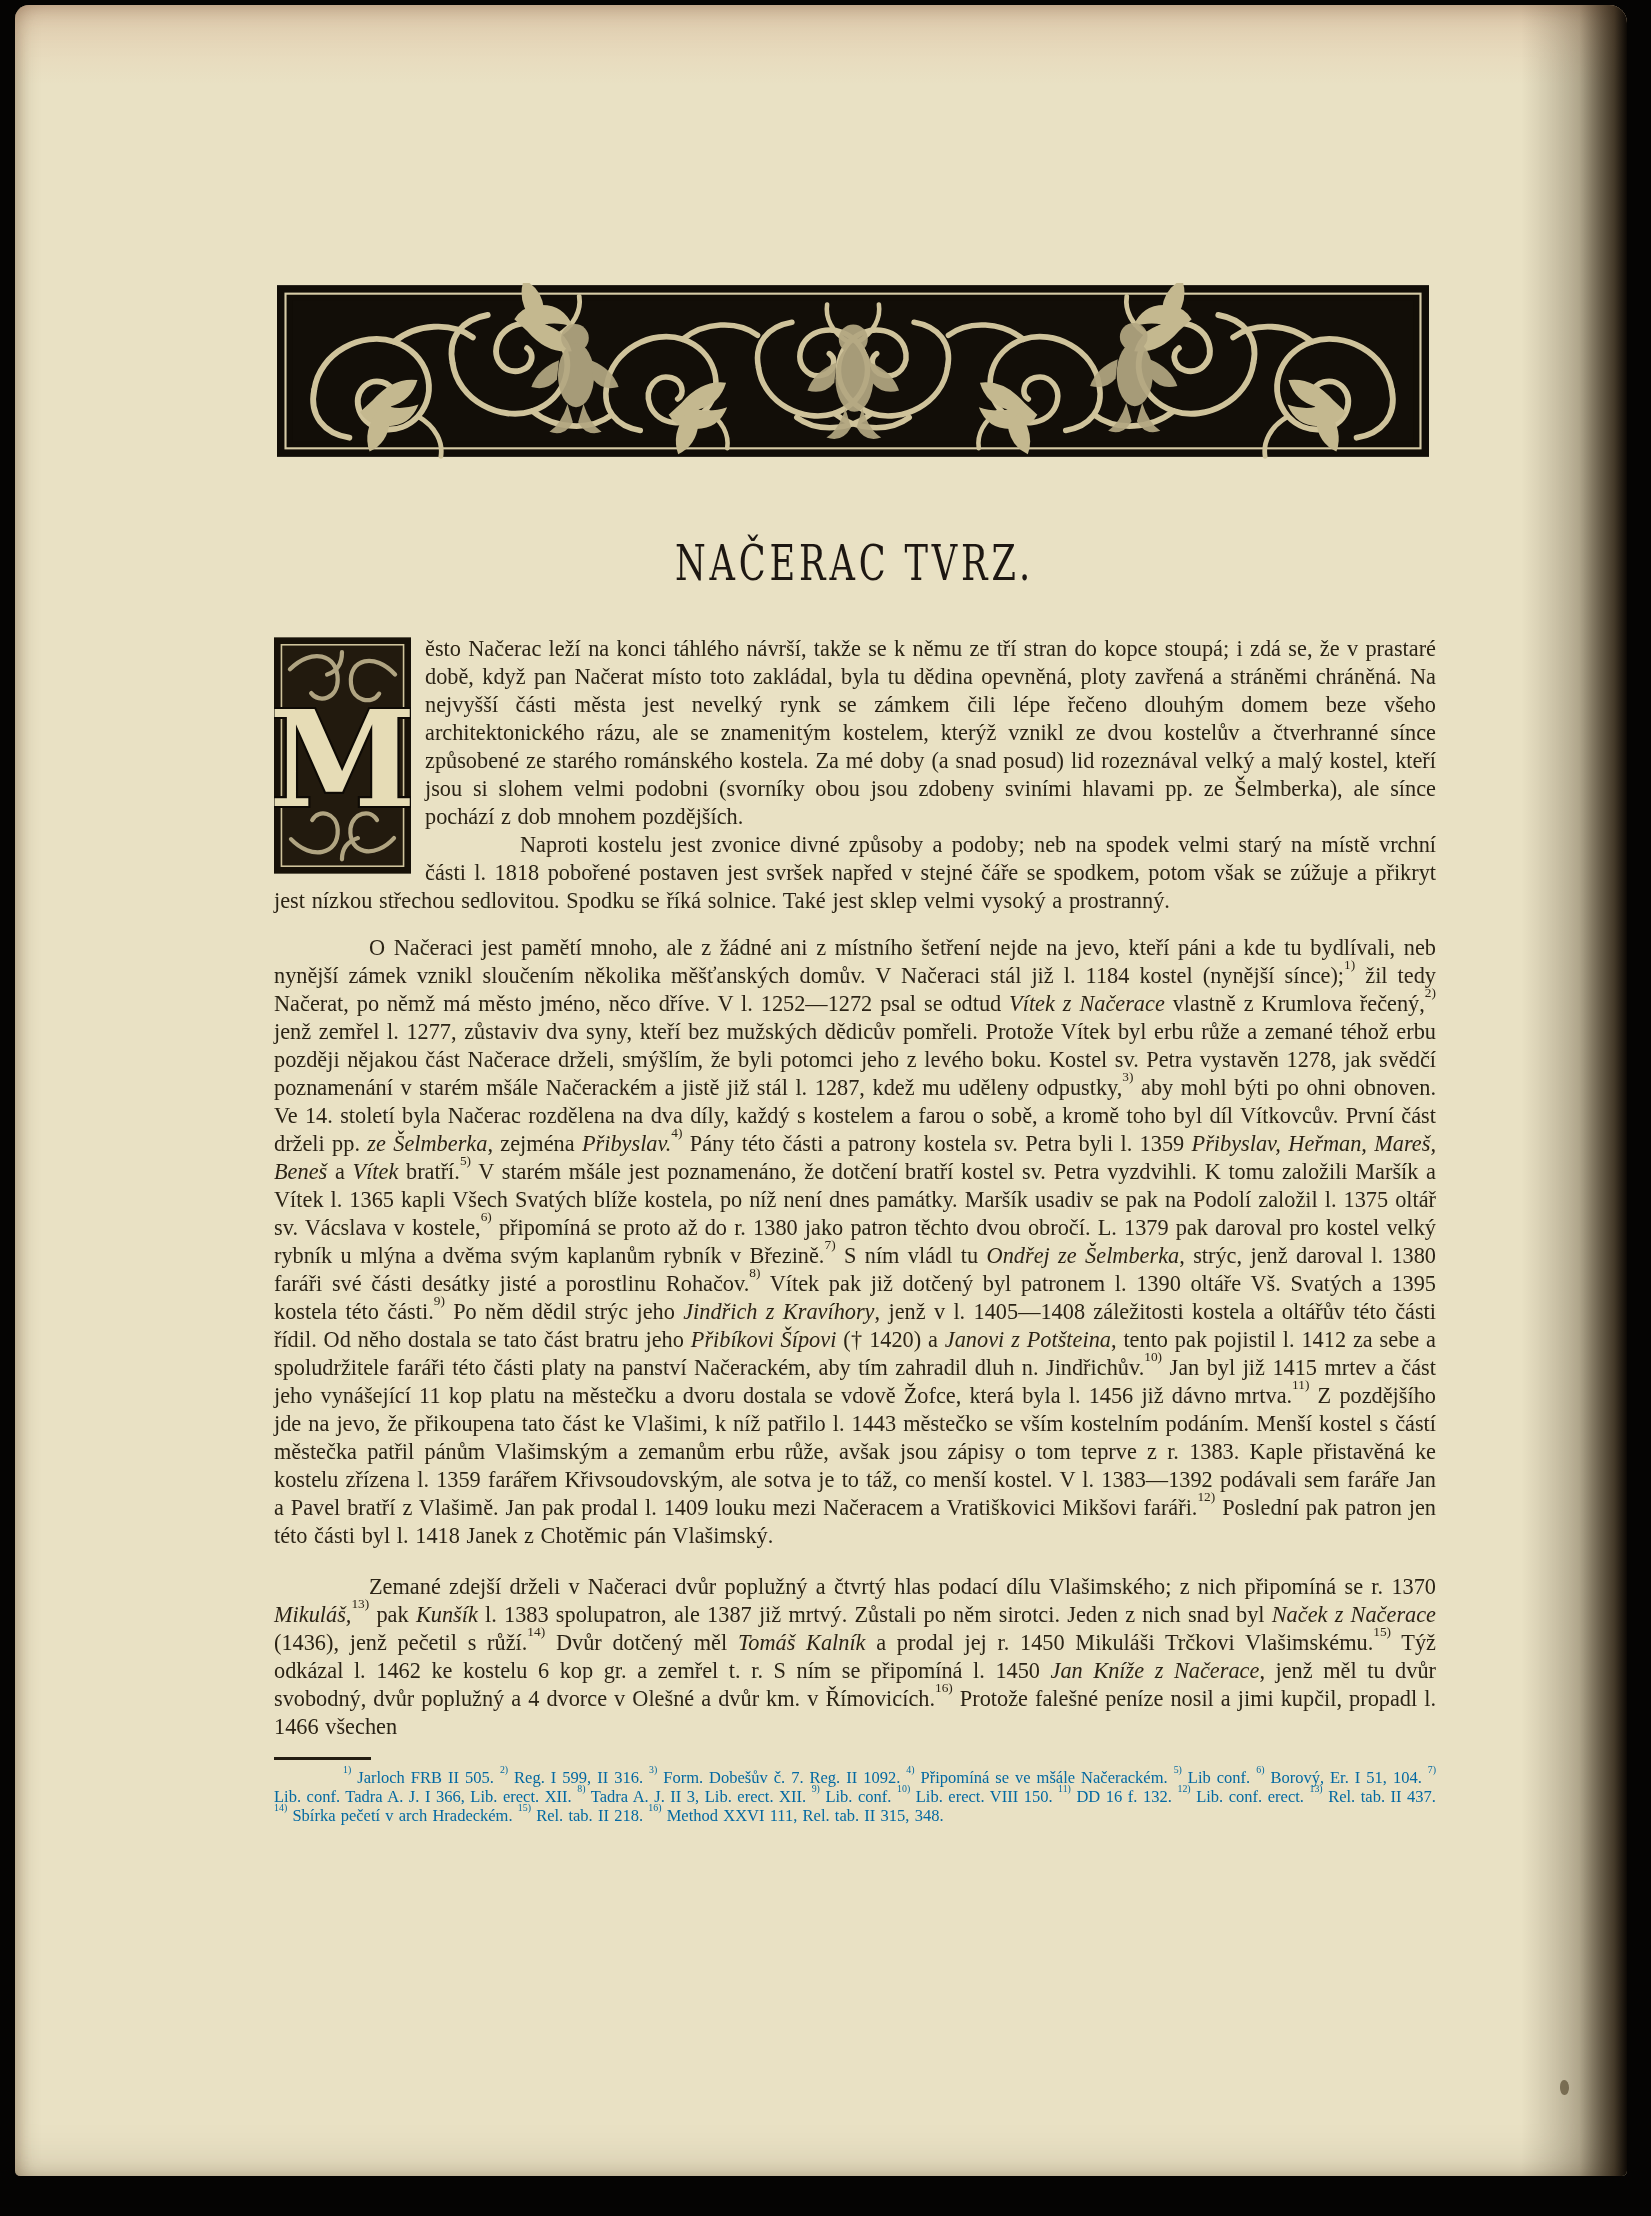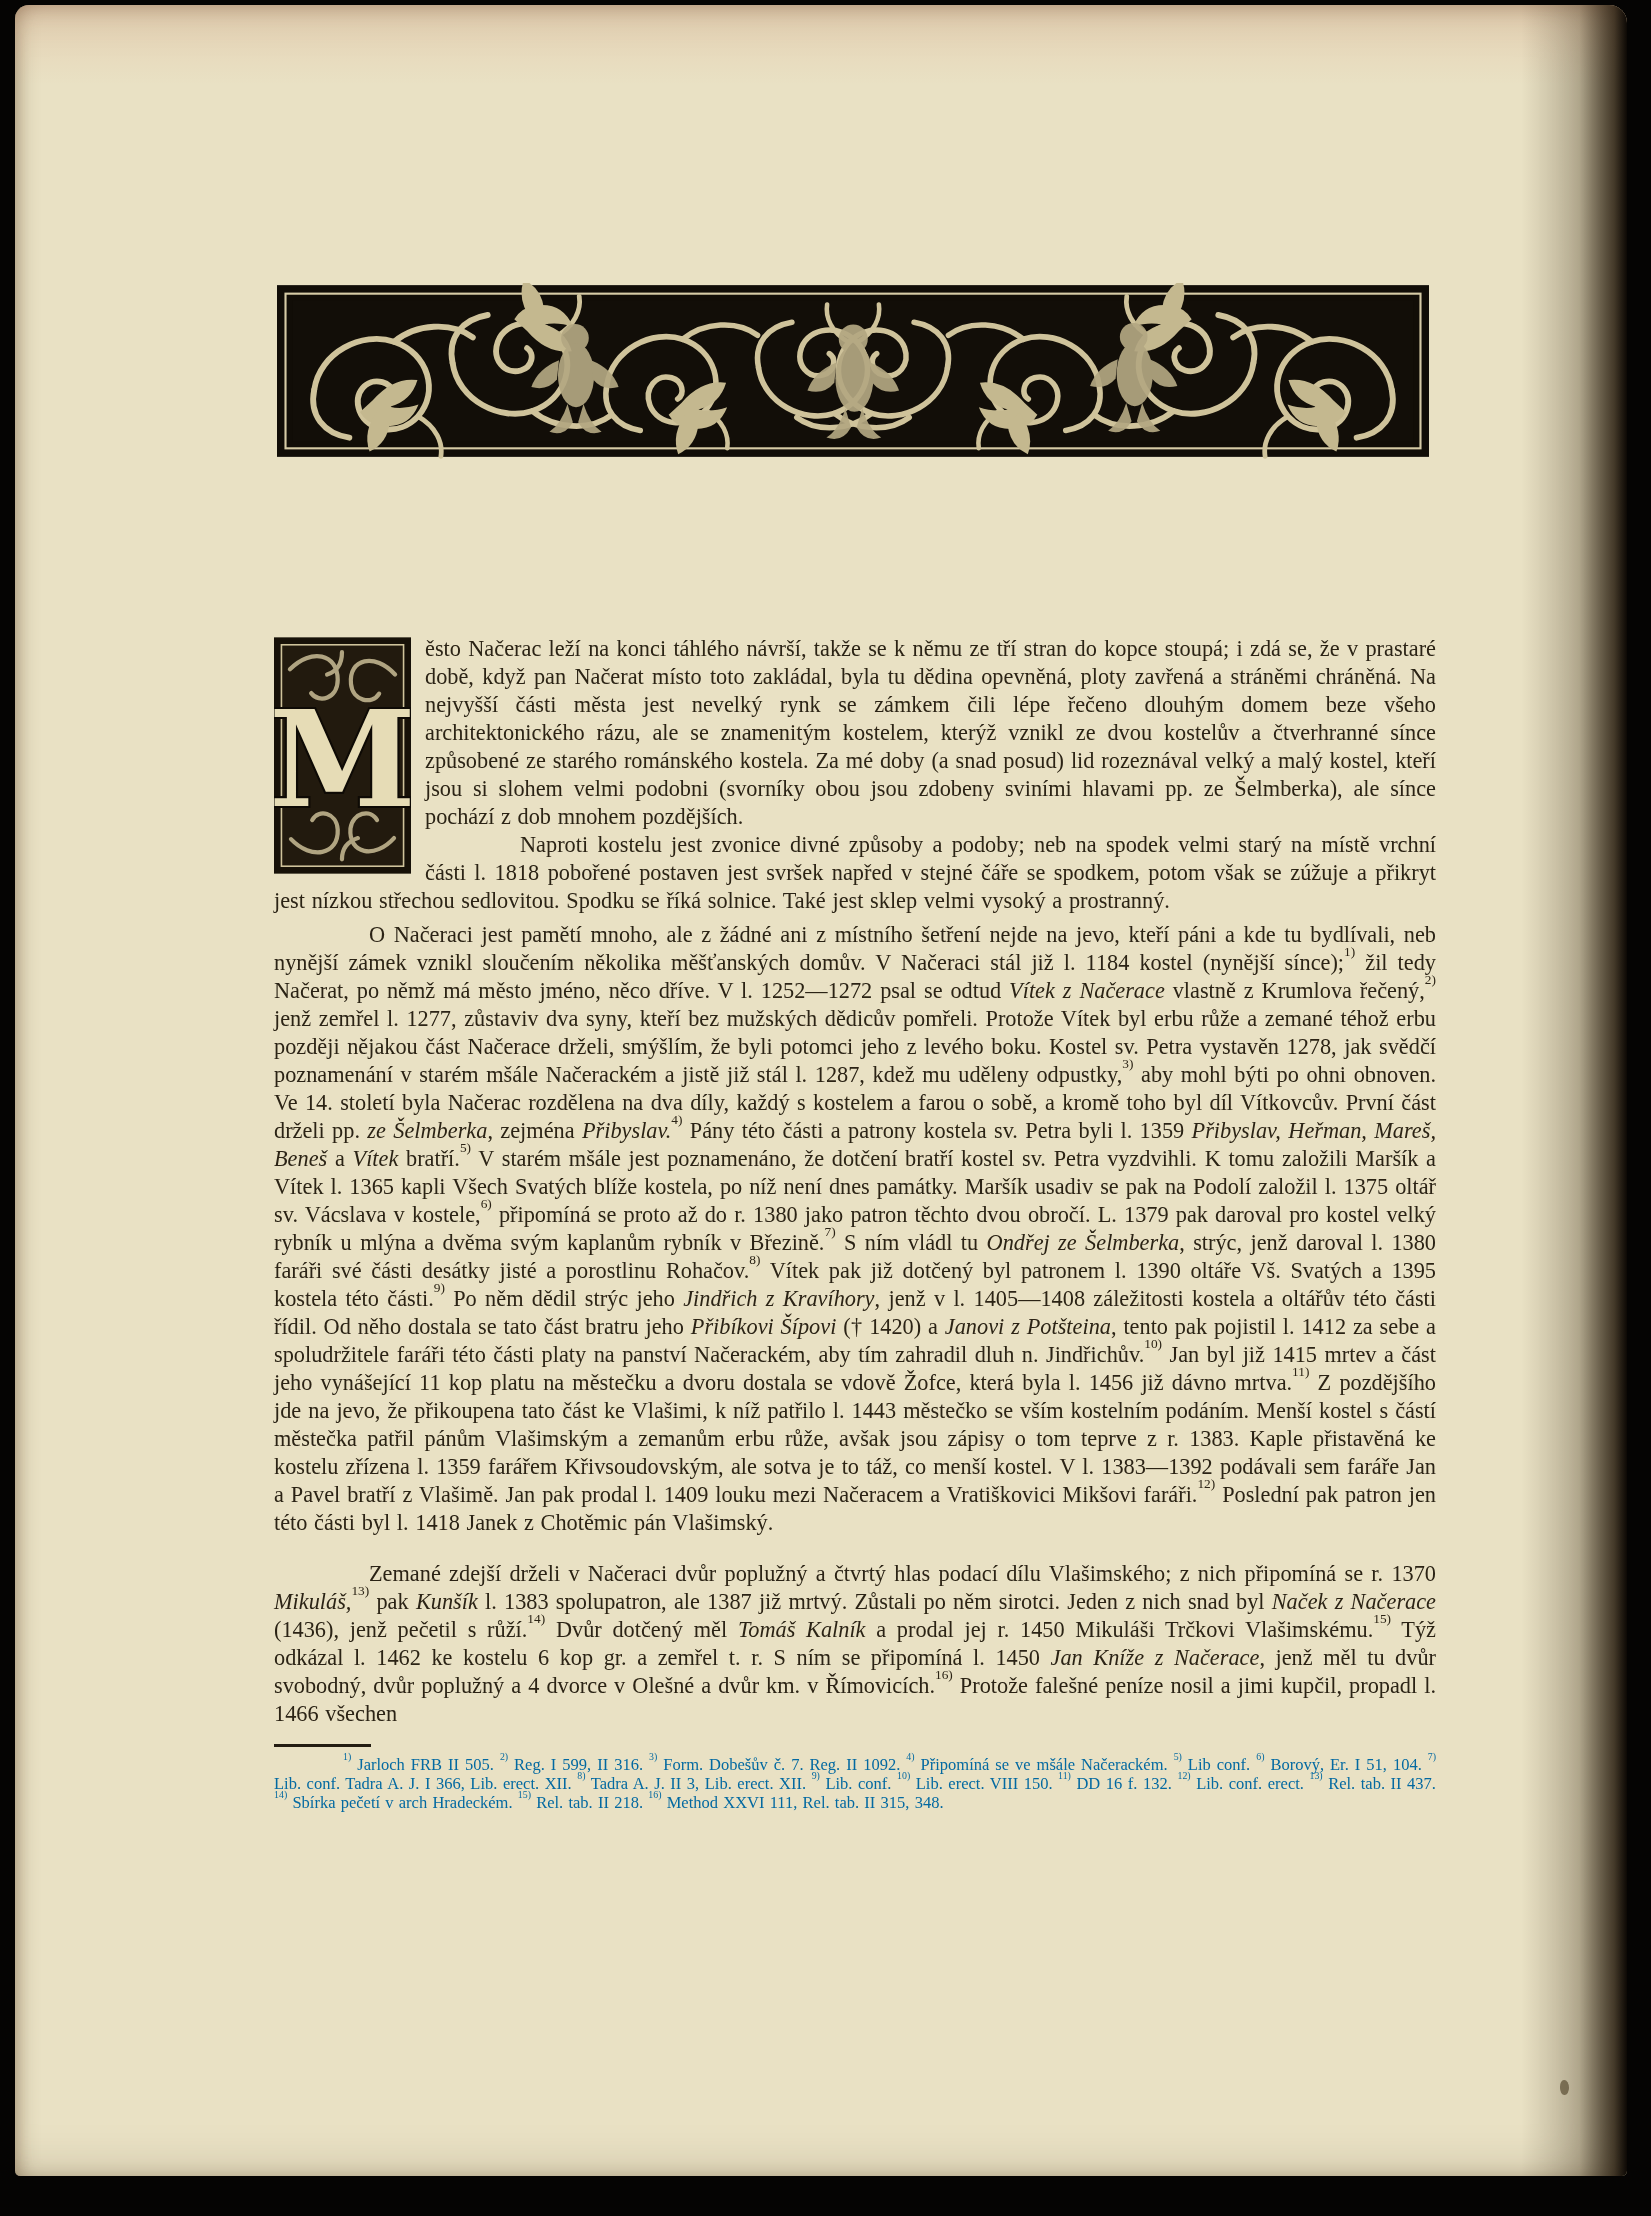--- a/index.html
+++ b/index.html
@@ -21,21 +21,21 @@
   .ornament svg{display:block;width:100%;height:100%;}
   
   .title-wrap{position:absolute;left:259px;top:532px;width:1162px;text-align:center;}
   .title{display:inline-block;margin:0;font-family:"DejaVu Serif","Liberation Serif",serif;
          font-weight:400;font-size:44px;letter-spacing:4.8px;color:#1d1712;
          transform:scaleX(.8) scaleY(1.12);transform-origin:center;white-space:nowrap;}
   
   .text-col{position:absolute;left:259px;top:630px;width:1162px;color:#2b2315;}
   .text-col p{margin:0;font-size:22.3px;line-height:28px;text-align:justify;word-spacing:1.1px;}
   p.indent{text-indent:95px;}
-  p.p3{margin-top:6px;}
+  p.p3{margin-top:19px;}
   p.p4{margin-top:23px;}
   .seg-i{font-style:italic;}
   sup.seg-sup{font-size:.6em;line-height:0;position:relative;top:-.45em;}
   
   .dropcap{float:left;width:137px;height:237px;margin:2.1px 14px 0 0;}
   .dropcap svg{display:block;width:100%;height:100%;}
   
   .fn-rule{width:97px;height:2.7px;background:#241d12;margin:16px 0 0 0;border:0;}
   .footnotes{margin:8.5px 0 0 0 !important;font-size:16.5px !important;line-height:19px !important;
              text-indent:69px;color:#0369a1;}
@@ -87,20 +87,23 @@
         <use href="#leafpair" transform="translate(760,225)"></use>
         <use href="#leafpair" transform="translate(1985,220) scale(-1,1)"></use>
         <use href="#leafpair" transform="translate(1695,90) scale(-1,-1)"></use>
         <use href="#leafpair" transform="translate(1405,225) scale(-1,1)"></use>
         <use href="#putto" transform="translate(560,165)"></use>
         <use href="#putto" transform="translate(1083,170) scale(1.05)"></use>
         <use href="#putto" transform="translate(1610,163)"></use>
       </svg>
     </div>
 
+    <div class="title-wrap">
+      <h1 class="title">NAČERAC TVRZ.</h1>
+    </div>
 
     <div class="text-col">
 
       <p class="p1">
         <span class="dropcap">
           <svg viewBox="0 0 258 445" style="font-size:42px">
             <rect x="0" y="0" width="258" height="445" fill="#171108"></rect>
             <rect x="14" y="14" width="230" height="417" fill="#221a0e"></rect>
             <rect x="14" y="14" width="230" height="417" fill="none" stroke="#cfc39b" stroke-width="3"></rect>
             <g stroke="#c9bd96" fill="none" stroke-width="8" stroke-linecap="round" opacity="0.85">

